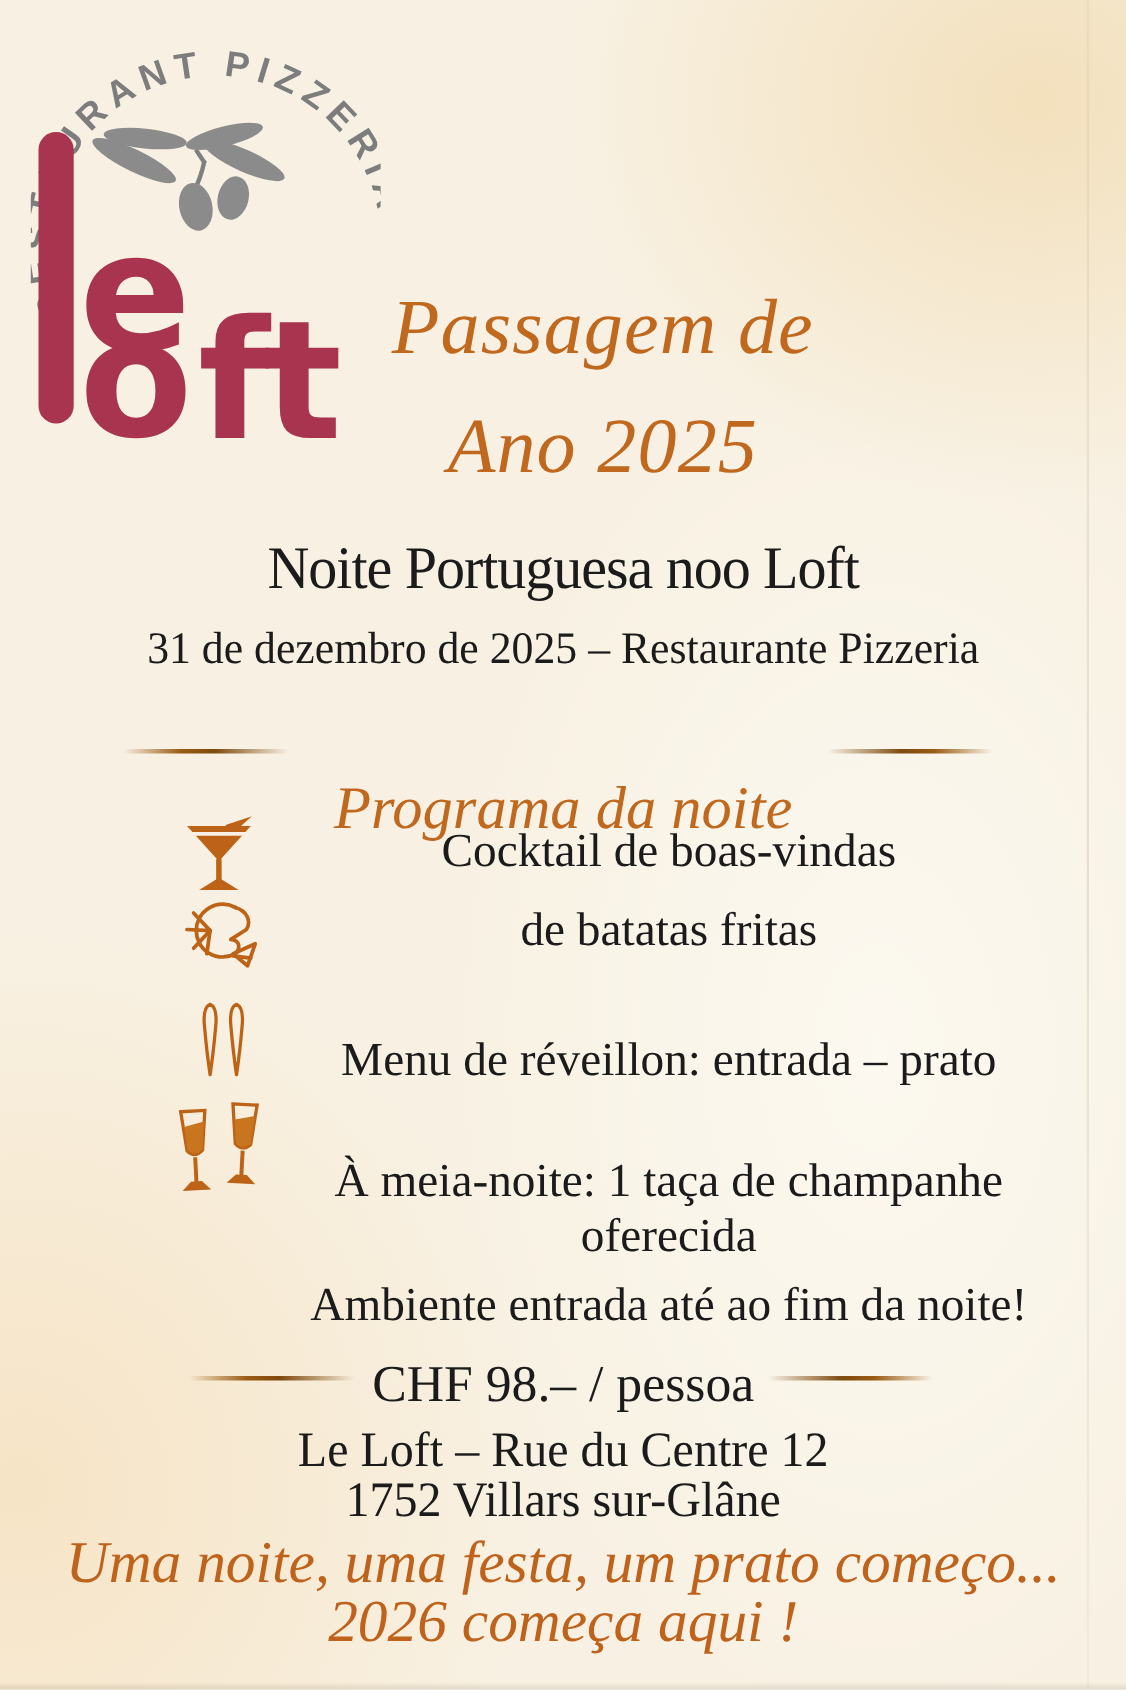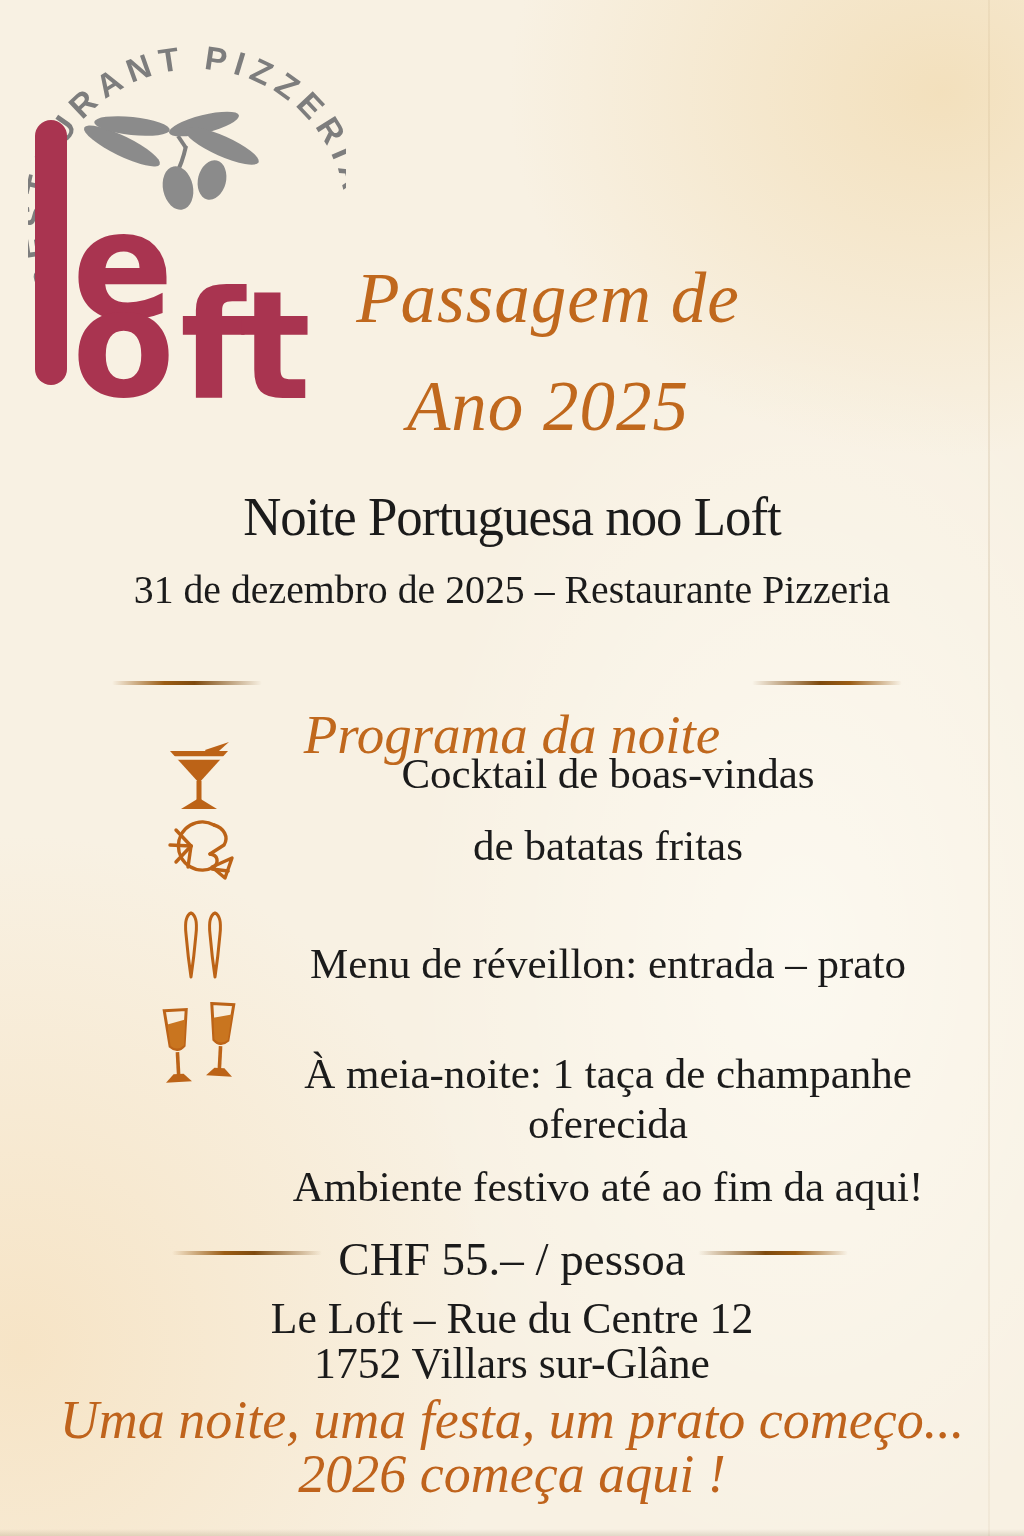--- a/index.html
+++ b/index.html
@@ -151,25 +151,25 @@
     </defs>
     <use href="#flute" transform="translate(1,8) rotate(-3 17 74)"></use>
     <use href="#flute" transform="translate(41,2) rotate(3 17 74)"></use>
   </svg>
   <div class="item" style="top:1049px">
     <div>À meia-noite: 1 taça de champanhe</div>
     <div>oferecida</div>
   </div>
 
   <div class="item" style="top:1162px">
-    <div>Ambiente festivo até ao fim da aqui!</div>
+    <div>Ambiente entrada até ao fim da noite!</div>
   </div>
 
   <div class="sep l sep-price-l"></div>
-  <div class="price">CHF 55.– / pessoa</div>
+  <div class="price">CHF 98.– / pessoa</div>
   <div class="sep r sep-price-r"></div>
 
   <div class="address addr1">Le Loft – Rue du Centre 12</div>
   <div class="address addr2">1752 Villars  sur-Glâne</div>
 
   <div class="footer-line script foot1">Uma noite, uma festa, um prato começo...</div>
   <div class="footer-line script foot2">2026 começa aqui !</div>
 
   <div class="crease"></div>
   <div class="edge-bottom"></div>

